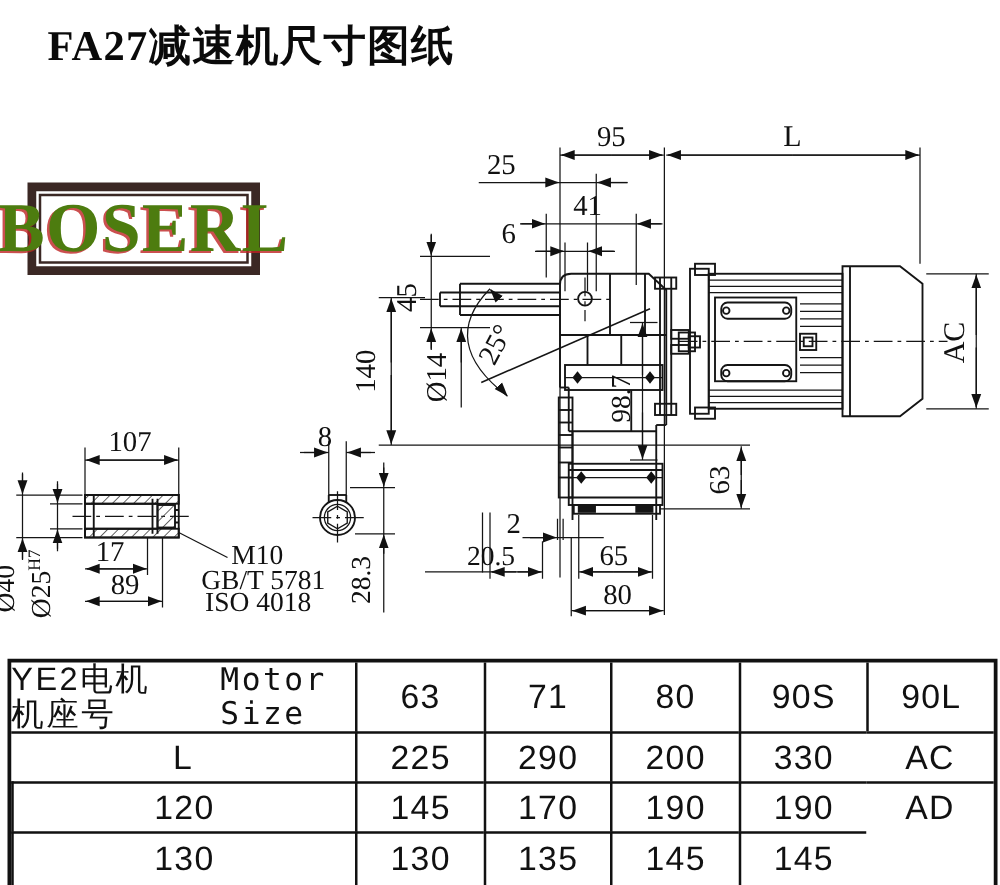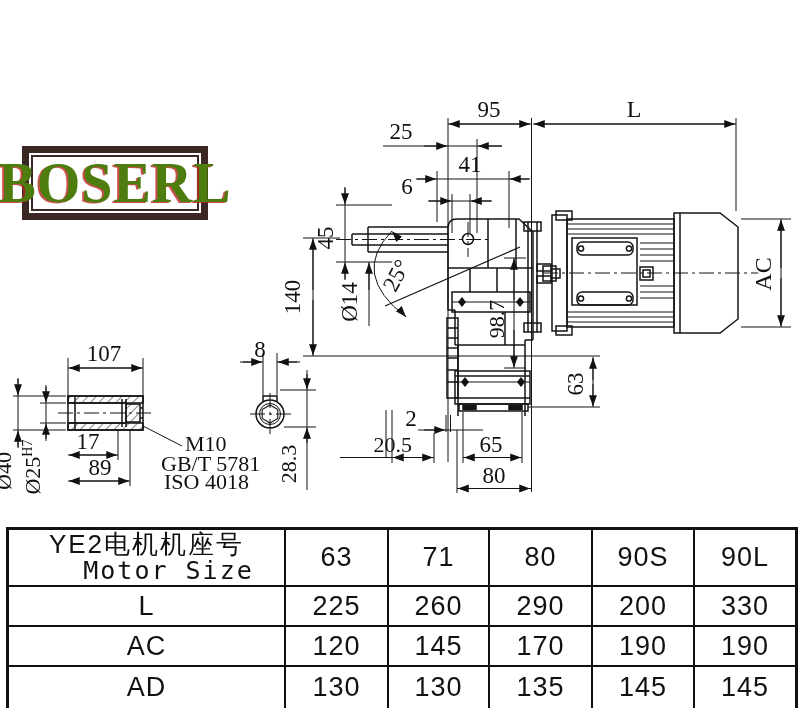--- a/index.html
+++ b/index.html
@@ -15,29 +15,30 @@
   
   #draw{position:absolute;left:0;top:0;}
   svg text{font-family:"Liberation Serif","DejaVu Serif",serif;fill:#111;}
   
   #spec{position:absolute;left:6px;top:527px;width:786px;height:178px;border:3px solid #111;
         display:grid;grid-template-columns:275px 103px 101px 103px 102px auto;grid-template-rows:55px 40px 40px auto;}
   #spec .c{border-left:2px solid #111;border-top:2px solid #111;display:flex;align-items:center;justify-content:center;
            font-size:27px;letter-spacing:1px;}
   #spec .c.first{border-left:none;}
   #spec .c.toprow{border-top:none;}
-  #spec .hdr{flex-direction:column;line-height:1.05;}
+  #spec .hdr{flex-direction:row;line-height:1.05;}
   #spec .hdr .l1{font-size:26px;letter-spacing:2px;}
   #spec .hdr .l2{font-family:"DejaVu Sans Mono","Liberation Mono",monospace;font-size:25px;letter-spacing:2px;margin-left:44px;}
 </style>
 </head>
 <body>
 
 <div id="stage">
 
+  <div id="title">FA27减速机尺寸图纸</div>
 
   <div id="logo">
     <div class="inner">
       <span class="word">BOSERL</span>
     </div>
   </div>
 
   <svg id="draw" width="800" height="527" viewBox="0 0 800 527">
     <defs>
       <marker id="ar" viewBox="0 0 10 10" refX="9.3" refY="5" markerWidth="11" markerHeight="11" orient="auto">
@@ -332,21 +333,20 @@
       <div class="l2">Motor Size</div>
     </div>
     <div class="c toprow">63</div>
     <div class="c toprow">71</div>
     <div class="c toprow">80</div>
     <div class="c toprow">90S</div>
     <div class="c toprow">90L</div>
 
     <div class="c first">L</div>
     <div class="c">225</div>
-    <div class="c">260</div>
     <div class="c">290</div>
     <div class="c">200</div>
     <div class="c">330</div>
 
     <div class="c first">AC</div>
     <div class="c">120</div>
     <div class="c">145</div>
     <div class="c">170</div>
     <div class="c">190</div>
     <div class="c">190</div>

